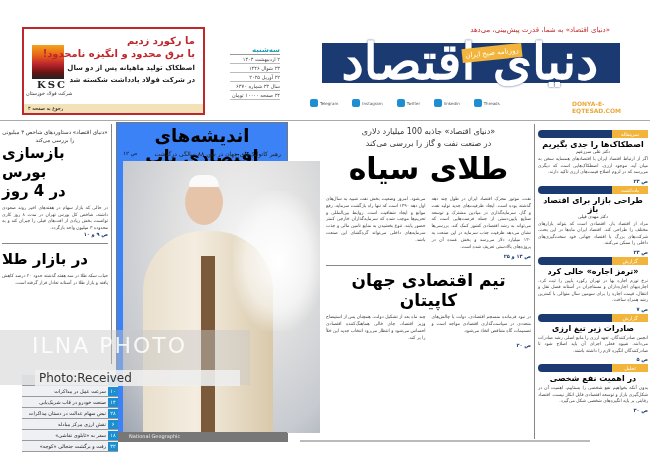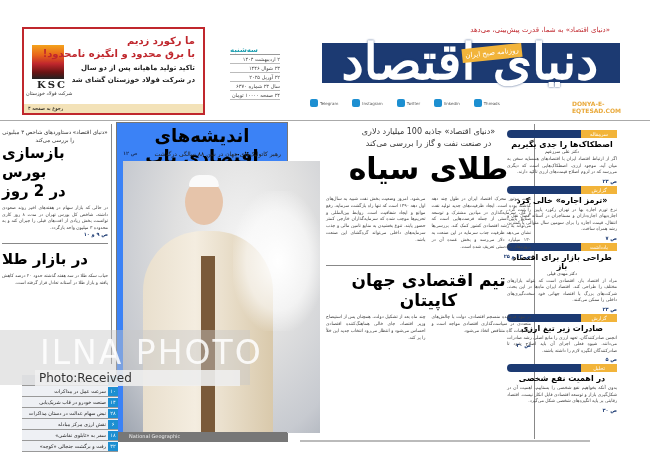--- a/index.html
+++ b/index.html
@@ -8,37 +8,37 @@
 
 .mast-band{position:absolute;left:322px;top:43px;width:298px;height:40px;background:#1c3a72}
 .mast-title{position:absolute;left:300px;top:22px;width:340px;height:80px;color:#fff;font-family:"DejaVu Serif",serif;font-size:50px;font-weight:bold;text-align:center;line-height:80px;direction:rtl;text-shadow:0 0 2px #1c3a72}
 .mast-tagline{position:absolute;left:330px;top:26px;width:280px;font-size:7px;color:#c0272d;text-align:right;direction:rtl}
 .mast-badge{position:absolute;left:462px;top:46px;width:60px;height:14px;background:#f2b43a;color:#fff;font-size:7px;text-align:center;line-height:14px;transform:rotate(-6deg);direction:rtl}
 .mast-url{position:absolute;left:572px;top:100px;font-size:6px;color:#e9a93a;font-weight:bold}
 .socials{position:absolute;left:310px;top:99px;display:flex;gap:14px}
 .soc{display:flex;align-items:center;gap:2px;font-size:4px;color:#555}
 .soc-ic{width:8px;height:8px;border-radius:2px;background:#1d8fd1;display:inline-block}
 .date-box{position:absolute;left:230px;top:46px;width:50px}
-.date-box .day{font-size:7px;color:#1e9fb0;font-weight:bold;text-align:left;direction:rtl;border-bottom:1px solid #999}
+.date-box .day{font-size:7px;color:#1e9fb0;font-weight:bold;text-align:right;direction:rtl;border-bottom:1px solid #999}
 .date-box div.l{font-size:5px;color:#444;text-align:right;direction:rtl;border-bottom:1px solid #bbb;line-height:8px}
 
 .ad{position:absolute;left:22px;top:27px;width:183px;height:88px;border:2px solid #c0272d;background:#fff}
 .ad-logo{position:absolute;left:8px;top:16px;width:32px;height:34px;background:linear-gradient(#f4a31c 0%,#e8641a 30%,#c0272d 55%,#6b1414 80%,#222 100%)}
 .ad-ksc{position:absolute;left:13px;top:50px;font-size:10px;font-weight:bold;font-family:"DejaVu Serif",serif;letter-spacing:2px;color:#222}
 .ad-sub{position:absolute;left:2px;top:61px;font-size:5px;color:#333;direction:rtl}
 .ad-h1{position:absolute;right:8px;top:6px;font-size:10px;font-weight:bold;color:#c0272d;direction:rtl}
 .ad-h2{position:absolute;right:8px;top:19px;font-size:10px;font-weight:bold;color:#c0272d;direction:rtl}
 .ad-t1{position:absolute;right:8px;top:35px;font-size:7px;font-weight:bold;color:#222;direction:rtl}
 .ad-t2{position:absolute;right:8px;top:47px;font-size:7px;font-weight:bold;color:#222;direction:rtl}
 .ad-foot{position:absolute;left:0;bottom:0;width:100%;height:9px;background:#f3e2b8;font-size:5px;padding-left:4px;line-height:9px;direction:rtl;text-align:left}
 
 .hr{position:absolute;background:#888;height:1px}
 .vr{position:absolute;background:#888;width:1px}
 
-.rcol{position:absolute;left:507px;top:128px;width:110px}
+.rcol{position:absolute;left:538px;top:128px;width:110px}
 .sec-bar{display:flex;height:8px;margin:2px 0}
 .sec-bar .blue{flex:1;background:#1c3a72;border-radius:4px 0 0 4px}
 .sec-bar .tag{width:36px;background:#f2b43a;color:#fff;font-size:5px;text-align:center;line-height:8px;direction:rtl}
 .r-title{font-size:8px;font-weight:bold;text-align:center;direction:rtl;margin-top:1px}
 .r-author{font-size:4.5px;text-align:center;direction:rtl;color:#333}
 .r-body{font-size:4.5px;color:#444;direction:rtl;text-align:justify;line-height:6.5px;margin:2px 0}
 .r-page{font-size:5px;color:#1c3a72;font-weight:bold;direction:rtl}
 
 .lead{position:absolute;left:326px;top:126px;width:205px}
 .lead-kicker{font-size:8px;color:#333;text-align:center;direction:rtl;line-height:12px}
@@ -63,21 +63,21 @@
 .l-kicker{font-size:5.5px;color:#333;text-align:center;direction:rtl;line-height:8px}
 .l-title{font-size:15px;font-weight:bold;text-align:left;direction:rtl;line-height:19px}
 .l-body{font-size:4.5px;color:#444;direction:rtl;text-align:justify;line-height:6.5px;margin-top:4px}
 .l-page{font-size:5px;color:#1c3a72;font-weight:bold;direction:rtl}
 .index{position:absolute;left:22px;top:375px;width:96px}
 .idx-row{display:flex;justify-content:flex-end;align-items:center;height:11px;border-bottom:1px solid #999;background:#eef0f4;font-size:5px;direction:ltr}
 .idx-row .t{direction:rtl;padding-right:2px;color:#222}
 .idx-row .n{width:10px;height:9px;background:#1d8fd1;color:#fff;font-size:5px;text-align:center;line-height:9px}
 
 .wm-band{position:absolute;left:0;top:330px;width:250px;height:55px;background:rgba(200,200,200,.45)}
-.wm-text{position:absolute;left:40px;top:333px;font-size:33px;color:rgba(255,255,255,.85);letter-spacing:2px;font-family:"DejaVu Sans",sans-serif}
+.wm-text{position:absolute;left:32px;top:333px;font-size:22px;color:rgba(255,255,255,.85);letter-spacing:2px;font-family:"DejaVu Sans",sans-serif}
 .wm-credit{position:absolute;left:35px;top:370px;width:205px;height:16px;background:rgba(240,240,240,.85);font-size:12px;color:#333;line-height:16px;padding-left:4px}
 </style>
 </head>
 <body>
 
 <div class="page">
 
   <div class="mast-tagline">«دنیای اقتصاد» به شما، قدرت پیش‌بینی، می‌دهد</div>
   <div class="mast-band"></div>
   <div class="mast-title">دنیای اقتصاد</div>
@@ -115,22 +115,22 @@
     <div class="l">سال ۲۳ شماره ۶۳۷۰</div>
     <div class="l">۲۴ صفحه ۱۰۰۰۰ تومان</div>
   </div>
 
   <div class="ad">
     <div class="ad-logo"></div>
     <div class="ad-ksc">KSC</div>
     <div class="ad-sub">شرکت فولاد خوزستان</div>
     <div class="ad-h1">ما رکورد زدیم</div>
     <div class="ad-h2">با برق محدود و انگیزه نامحدود!</div>
-    <div class="ad-t1">تاکید تولید ماهیانه پس از دو سال</div>
-    <div class="ad-t2">در شرکت فولاد خوزستان گشای شد</div>
+    <div class="ad-t1">اصطکاک تولید ماهیانه پس از دو سال</div>
+    <div class="ad-t2">در شرکت فولاد یادداشت شکسته شد</div>
     <div class="ad-foot">رجوع به صفحه ۴</div>
   </div>
 
   <div class="hr" style="left:0;top:120px;width:650px;background:#aaa"></div>
   <div class="vr" style="left:534px;top:124px;height:315px"></div>
   <div class="vr" style="left:111px;top:124px;height:240px"></div>
 
   <div class="rcol">
     <div>
       <div class="sec-bar">
@@ -138,35 +138,35 @@
           <div class="tag">سرمقاله</div>
         </div>
       <div class="r-title">اصطکاک‌ها را جدی بگیریم</div>
       <div class="r-author">دکتر علی سرزعیم</div>
       <div class="r-body">اگر از ارتباط اقتصاد ایران با اقتصادهای همسایه سخن به میان آید، موجود ارزی، اصطکاک‌هایی است که دیگری می‌رسد که در لزوم اصلاح قیمت‌های ارزی تاکید دارند.</div>
       <div class="r-page">ص ۲۳</div>
     </div>
     <div>
       <div class="sec-bar">
           <div class="blue"></div>
-          <div class="tag">گزارش</div>
-        </div>
-      <div class="r-title">«ترمز اجاره» خالی کرد</div>
-      <div class="r-body">نرخ تورم اجاره بها در تهران رکورد پایین را ثبت کرد. اجاره‌بهای اجاره‌داران و مستاجران در آستانه فصل نقل و انتقال، قیمت اجاره را برای سومین سال متوالی با کمترین رشد همراه ساخت.</div>
-      <div class="r-page">ص ۷</div>
-    </div>
-    <div>
-      <div class="sec-bar">
-          <div class="blue"></div>
           <div class="tag">یادداشت</div>
         </div>
       <div class="r-title">طراحی بازار برای اقتصاد باز</div>
       <div class="r-author">دکتر مهدی قیلی</div>
       <div class="r-body">مراد از اقتصاد باز، اقتصادی است که بتواند بازارهای مختلف را طراحی کند. اقتصاد ایران ماه‌ها در این بحث، شرکت‌های بزرگ با اقتصاد جهانی خود سخت‌گیری‌های داخلی را ممکن می‌کنند.</div>
       <div class="r-page">ص ۲۳</div>
+    </div>
+    <div>
+      <div class="sec-bar">
+          <div class="blue"></div>
+          <div class="tag">گزارش</div>
+        </div>
+      <div class="r-title">«ترمز اجاره» خالی کرد</div>
+      <div class="r-body">نرخ تورم اجاره بها در تهران رکورد پایین را ثبت کرد. اجاره‌بهای اجاره‌داران و مستاجران در آستانه فصل نقل و انتقال، قیمت اجاره را برای سومین سال متوالی با کمترین رشد همراه ساخت.</div>
+      <div class="r-page">ص ۷</div>
     </div>
     <div>
       <div class="sec-bar">
           <div class="blue"></div>
           <div class="tag">گزارش</div>
         </div>
       <div class="r-title">صادرات زیر تیغ ارزی</div>
       <div class="r-body">انجمن صادرکنندگان، تعهد ارزی را مانع اصلی رشد صادرات می‌دانند. شیوه فعلی اجرای آن باید اصلاح شود تا صادرکنندگان انگیزه لازم را داشته باشند.</div>
       <div class="r-page">ص ۵</div>
     </div>
@@ -210,21 +210,21 @@
       <div class="pope-cap"></div>
       <div class="smoke"></div>
     </div>
     <div class="photo-credit">National Geographic</div>
   </div>
 
   <div class="lcol">
     <div>
       <div class="l-kicker">«دنیای اقتصاد» دستاوردهای شاخص ۳ میلیونی را بررسی می‌کند</div>
       <div class="l-title">بازسازی بورس</div>
-      <div class="l-title">در 2 روز</div>
+      <div class="l-title">در 4 روز</div>
       <div class="l-body">در حالی که بازار سهام در هفته‌های اخیر روند صعودی داشته، شاخص کل بورس تهران در مدت ۸ روز کاری توانست بخش زیادی از افت‌های قبلی را جبران کند و به محدوده ۳ میلیون واحد بازگردد.</div>
       <div class="l-page">ص ۹ و ۱۰</div>
     </div>
     <div class="hr" style="position:relative;width:100%;margin:6px 0"></div>
     <div>
       <div class="l-title">در بازار طلا</div>
       <div class="l-body">حباب سکه طلا در سه هفته گذشته حدود ۲۰ درصد کاهش یافته و بازار طلا در آستانه تعادل قرار گرفته است.</div>
     </div>
   </div>
 

